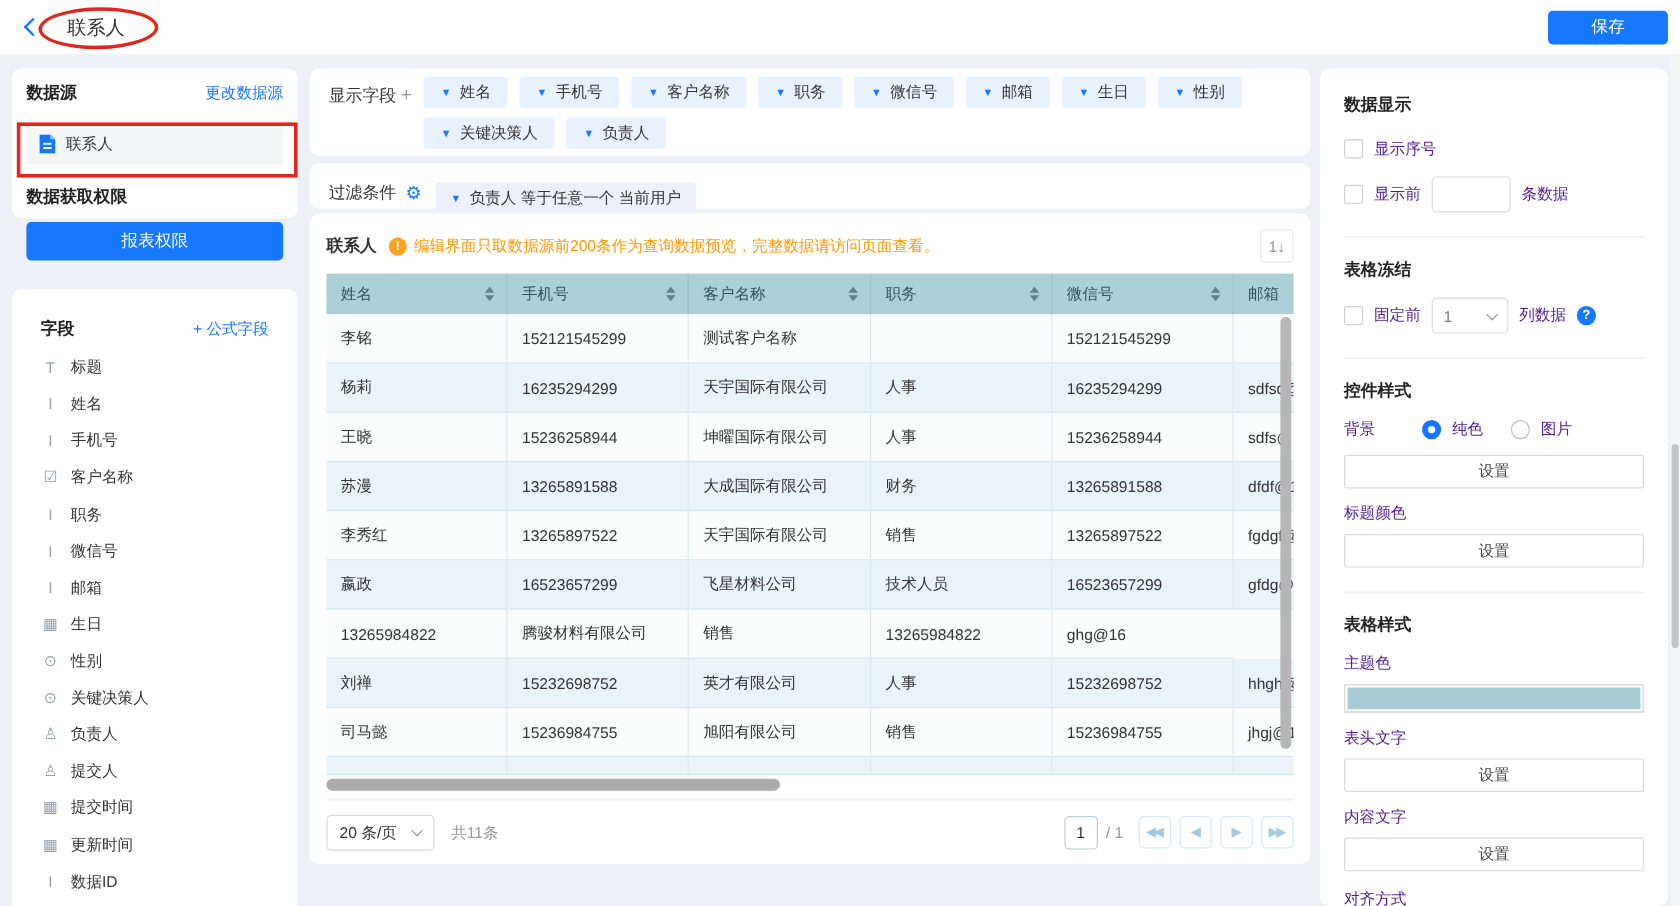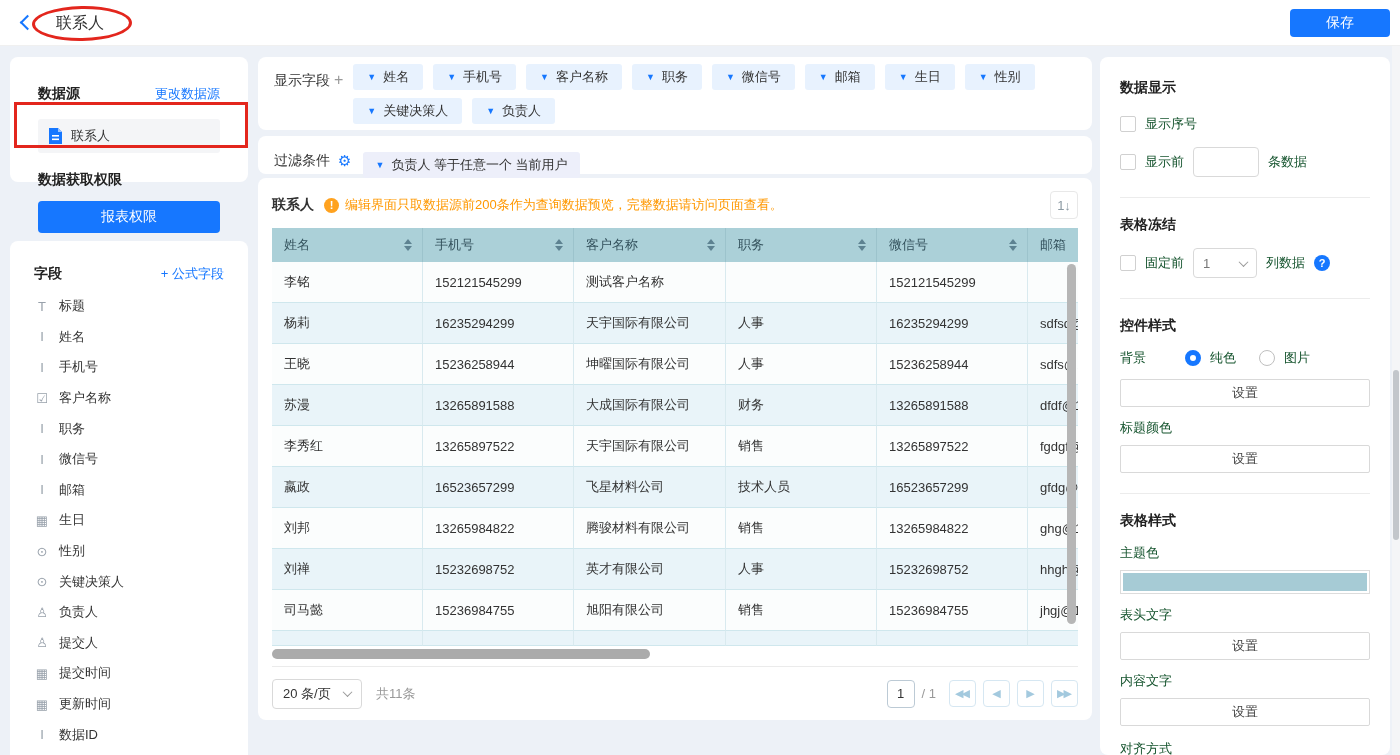--- a/index.html
+++ b/index.html
@@ -16,21 +16,21 @@
   .page-title { position:absolute; left:56px; top:13px; font-size:16px; color:#333; }
   .save-btn { position:absolute; right:10px; top:9px; width:100px; height:28px; background:#1677ff; color:#fff; border:none; border-radius:4px; font-size:14px; display:flex; align-items:center; justify-content:center; font-family:inherit; }
   .ann-ellipse { position:absolute; left:32px; top:6px; width:100px; height:35px; border:3px solid #e3261d; border-radius:50%; transform:rotate(-1deg); z-index:5; pointer-events:none; }
   .ann-rect { position:absolute; left:14px; top:102px; width:234px; height:46px; border:3px solid #e3261d; z-index:5; pointer-events:none; }
   
   .card { position:absolute; background:#fff; border-radius:8px; }
   .panel-head { display:flex; justify-content:space-between; align-items:center; }
   .panel-title { font-weight:bold; font-size:14px; color:#222; }
   .blue-link { color:#1677ff; font-size:13px; cursor:pointer; }
   
-  #card-ds { left:10px; top:57px; width:238px; height:125px; padding:28px; }
+  #card-ds { left:10px; top:57px; width:238px; height:125px; padding:12px; }
   .ds-item { margin-top:16px; height:34px; background:#f4f5f7; border-radius:3px; display:flex; align-items:center; gap:8px; padding:0 10px; color:#333; }
   .perm-title { margin-top:18px; font-weight:bold; font-size:14px; color:#222; }
   .perm-btn { margin-top:12px; height:32px; width:100%; background:#1677ff; color:#fff; border:none; border-radius:4px; font-size:14px; font-family:inherit; display:flex; align-items:center; justify-content:center; }
   
   #card-fields { left:10px; top:241px; width:238px; height:614px; padding:24px; overflow:hidden; }
   .field-list { list-style:none; margin-top:8px; }
   .field-list li { display:flex; align-items:center; gap:9px; height:30.6px; color:#333; }
   .fi { width:16px; text-align:center; color:#98a1ab; font-size:13px; flex:none; }
   
   #card-display { left:258px; top:57px; width:834px; height:73px; padding:7px 16px; display:flex; gap:10px; }
@@ -74,21 +74,21 @@
   .total { color:#999; margin-left:14px; }
   .pager { margin-left:auto; display:flex; align-items:center; gap:7px; }
   .pagebox { width:28px; height:28px; border:1px solid #bccad5; border-radius:4px; display:flex; align-items:center; justify-content:center; color:#333; }
   .ptotal { color:#999; margin-right:6px; }
   .pbtn { width:27px; height:27px; border:1px solid #d6e7f2; border-radius:4px; background:#fff; color:#a3c9de; display:flex; align-items:center; justify-content:center; font-size:11px; letter-spacing:-2px; padding-right:2px; cursor:pointer; }
   
   #card-settings { left:1100px; top:57px; width:290px; height:698px; padding:16px 20px; overflow:hidden; }
   .sec-title { font-size:14px; font-weight:bold; color:#222; }
   .srow { display:flex; align-items:center; gap:9px; }
   .cb { width:16px; height:16px; border:1px solid #d0d0d0; border-radius:2px; background:#fff; flex:none; cursor:pointer; }
-  .lbl { color:#14532d; }
+  .lbl { color:#4c1d95; }
   .num-input { width:66px; height:30px; border:1px solid #d9d9d9; border-radius:4px; font-family:inherit; }
   .mini-select { width:64px; height:30px; border:1px solid #d9d9d9; border-radius:4px; display:flex; align-items:center; justify-content:space-between; padding:0 9px; color:#777; cursor:pointer; }
   .qicon { width:16px; height:16px; border-radius:50%; background:#1677ff; color:#fff; font-size:11px; font-weight:bold; display:flex; align-items:center; justify-content:center; cursor:pointer; }
   .divider { height:1px; background:#ececec; margin-top:20px; }
   .radio-on { width:16px; height:16px; border-radius:50%; border:5px solid #1677ff; background:#fff; flex:none; cursor:pointer; }
   .radio-off { width:16px; height:16px; border-radius:50%; border:1px solid #bfbfbf; background:#fff; flex:none; cursor:pointer; }
   .set-btn { width:100%; height:28px; border:1px solid #d9d9d9; border-radius:2px; background:#fff; color:#444; font-size:13px; font-family:inherit; display:flex; align-items:center; justify-content:center; cursor:pointer; }
   .swatch { height:24px; background:#a6cbd5; border:1px solid #dcdcdc; box-shadow:inset 0 0 0 2px #fff; }
   .mt6{margin-top:6px}.mt8{margin-top:8px}.mt12{margin-top:12px}.mt14{margin-top:14px}.mt18{margin-top:18px}
   
@@ -343,21 +343,20 @@
         </div>
         <div class="trow">
           <div class="cell">嬴政</div>
           <div class="cell">16523657299</div>
           <div class="cell">飞星材料公司</div>
           <div class="cell">技术人员</div>
           <div class="cell">16523657299</div>
           <div class="cell">gfdg@1</div>
         </div>
         <div class="trow">
-          <div class="cell">刘邦</div>
           <div class="cell">13265984822</div>
           <div class="cell">腾骏材料有限公司</div>
           <div class="cell">销售</div>
           <div class="cell">13265984822</div>
           <div class="cell">ghg@16</div>
         </div>
         <div class="trow">
           <div class="cell">刘禅</div>
           <div class="cell">15232698752</div>
           <div class="cell">英才有限公司</div>

